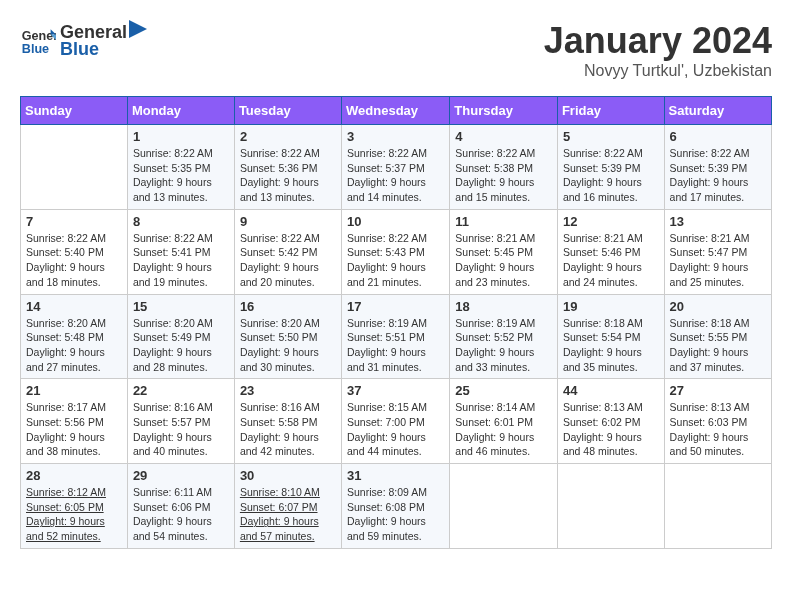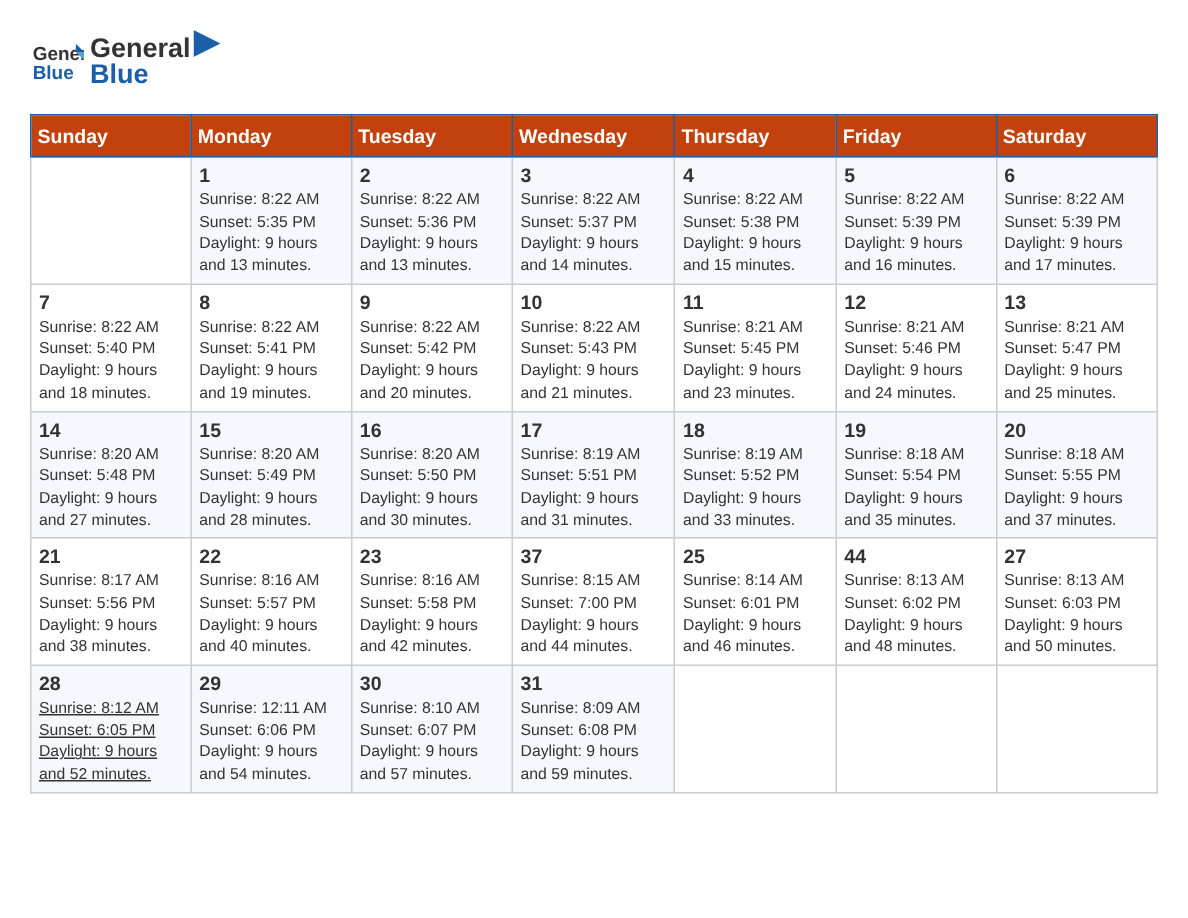--- a/index.html
+++ b/index.html
@@ -36,21 +36,21 @@
     .cal-subtitle {
       font-size: 16px;
       color: #555;
     }
     table {
       width: 100%;
       border-collapse: collapse;
       font-size: 11px;
     }
     thead tr th {
-      background-color: #c2410c;
+      background-color: #8b5cf6;
       color: #fff;
       padding: 6px 4px;
       text-align: left;
       font-size: 13px;
       font-weight: bold;
       border: 1px solid #1a5fa8;
     }
     tbody tr td {
       border: 1px solid #ccc;
       vertical-align: top;
@@ -94,20 +94,24 @@
     <div>
       <div style="display:flex;align-items:baseline;gap:2px;">
         <span style="font-size:18px;font-weight:bold;color:#333;">General</span>
         <svg width="18" height="18" viewBox="0 0 18 18">
           <polygon points="0,0 18,9 0,18" fill="#1a5fa8"></polygon>
         </svg>
       </div>
       <div style="font-size:18px;font-weight:bold;color:#1a5fa8;margin-top:-4px;">Blue</div>
     </div>
   </div>
+  <div class="title-area">
+    <div class="cal-title">January 2024</div>
+    <div class="cal-subtitle">Novyy Turtkul', Uzbekistan</div>
+  </div>
 </div>
 
 <table>
   <thead>
     <tr>
     <th>Sunday</th>
         <th>Monday</th>
         <th>Tuesday</th>
         <th>Wednesday</th>
         <th>Thursday</th>
@@ -317,28 +321,28 @@
       <tr>
         <td>
           <span class="day-number">28</span>
           <div class="day-detail" style="white-space: pre-line; text-decoration: underline;">Sunrise: 8:12 AM
 Sunset: 6:05 PM
 Daylight: 9 hours
 and 52 minutes.</div>
         </td>
         <td>
           <span class="day-number">29</span>
-          <div class="day-detail" style="white-space: pre-line;">Sunrise: 12:11 AM
+          <div class="day-detail" style="white-space: pre-line;">Sunrise: 6:11 AM
 Sunset: 6:06 PM
 Daylight: 9 hours
 and 54 minutes.</div>
         </td>
         <td>
           <span class="day-number">30</span>
-          <div class="day-detail" style="white-space: pre-line;">Sunrise: 8:10 AM
+          <div class="day-detail" style="white-space: pre-line; text-decoration: underline;">Sunrise: 8:10 AM
 Sunset: 6:07 PM
 Daylight: 9 hours
 and 57 minutes.</div>
         </td>
         <td>
           <span class="day-number">31</span>
           <div class="day-detail" style="white-space: pre-line;">Sunrise: 8:09 AM
 Sunset: 6:08 PM
 Daylight: 9 hours
 and 59 minutes.</div>

